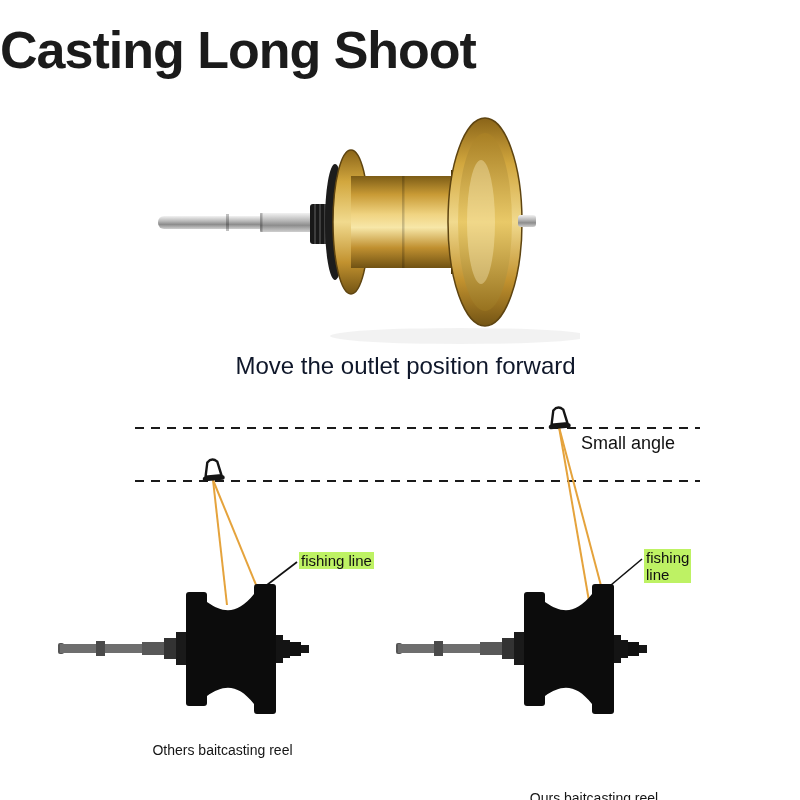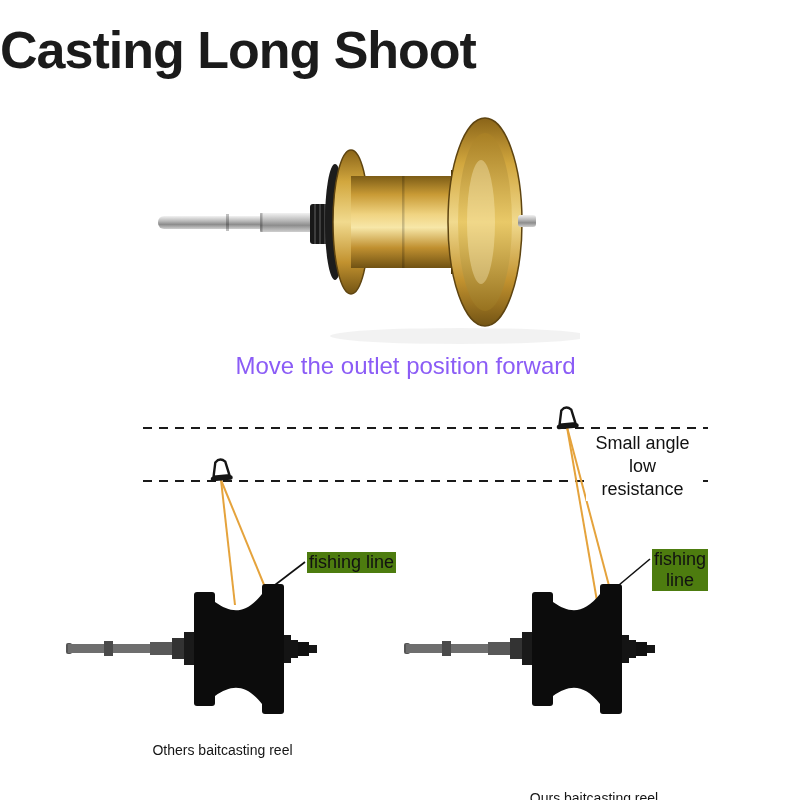--- a/index.html
+++ b/index.html
@@ -16,35 +16,35 @@
     font-size:52px; font-weight:bold;
     letter-spacing:-1px; color:#1b1b1b;
   }
   .subtitle {
     position:absolute; top:88px; left:0; width:100%;
     text-align:center; font-size:19px; color:#222;
   }
   .spool-photo { position:absolute; left:140px; top:106px; width:440px; height:252px; }
   .caption {
     position:absolute; top:352px; left:0; width:100%;
-    text-align:center; font-size:24px; color:#8b5cf6;padding-left:11px;
+    text-align:center; font-size:24px; color:#0f172a;padding-left:11px;
   }
 
-  .diagram { position:absolute; left:8px; top:398px; width:691px; height:342px;text-align:center; }
+  .diagram { position:absolute; left:0; top:398px; width:691px; height:342px; }
   .diagram-svg { position:absolute; left:0; top:0; }
 
   .angle-label {
     position:absolute; font-size:18px; line-height:23px;
     color:#111; background:#fff; padding:0 3px;
   }
   .al-line { display:block; }
 
   .fline-label {
-    position:absolute; font-size:18px; color:#111;
-    background:#4d7c0f; padding:0 2px;
+    position:absolute; font-size:15px; color:#111;
+    background:#bef264; padding:0 2px;
   }
 
   .footer-label {
     position:absolute; top:742px; font-size:14px;
     color:#151515; text-align:center;
   }
   .footer-label.left  { left:25px;  width:395px; }
   .footer-label.right { left:399px; width:390px;margin-top:48px; }
 </style>
 </head>
@@ -174,21 +174,20 @@
         <rect x="196" y="0" width="22" height="130" rx="3" fill="#0c0c0c"></rect>
         <rect x="218" y="51" width="7" height="28" fill="#141414"></rect>
         <rect x="225" y="56" width="7" height="18" fill="#141414"></rect>
         <rect x="232" y="58" width="11" height="14" fill="#101010"></rect>
         <rect x="243" y="61" width="8" height="8" fill="#161616"></rect>
       </g>
     </svg>
 
     <div class="angle-label" style="left:578px; top:34px;">
       <span class="al-line">Small angle</span>
-      <span class="al-line">low resistance</span>
     </div>
 
 
     <div class="fline-label" style="left:299px; top:154px;">fishing line</div>
     <div class="fline-label" style="left:644px; top:151px;">fishing line</div>
   </div>
 
   <div class="footer-label left">Others baitcasting reel</div>
   <div class="footer-label right">Ours baitcasting reel</div>
 

